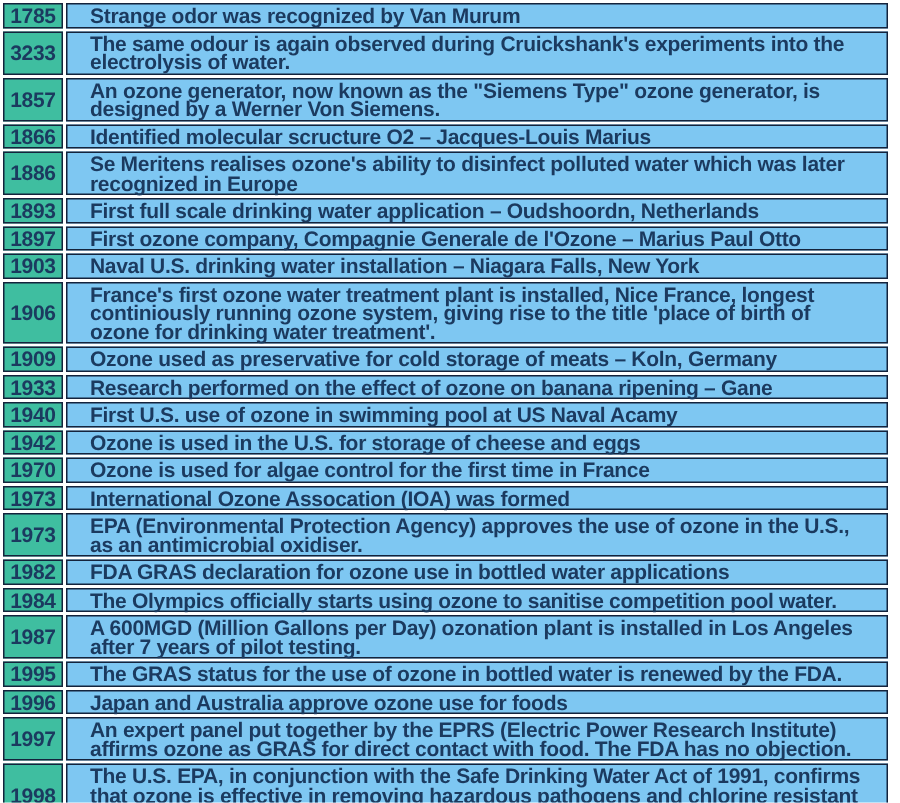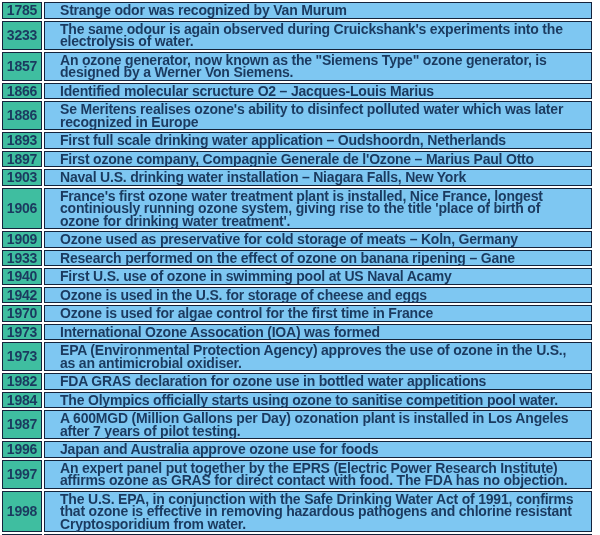--- a/index.html
+++ b/index.html
@@ -117,20 +117,24 @@
     </tr>
     <tr>
       <td class="year">1984</td>
       <td class="desc">The Olympics officially starts using ozone to sanitise competition pool water.</td>
     </tr>
     <tr>
       <td class="year">1987</td>
       <td class="desc">A 600MGD (Million Gallons per Day) ozonation plant is installed in Los Angeles after 7 years of pilot testing.</td>
     </tr>
     <tr>
+      <td class="year">1995</td>
+      <td class="desc">The GRAS status for the use of ozone in bottled water is renewed by the FDA.</td>
+    </tr>
+    <tr>
       <td class="year">1996</td>
       <td class="desc">Japan and Australia approve ozone use for foods</td>
     </tr>
     <tr>
       <td class="year">1997</td>
       <td class="desc">An expert panel put together by the EPRS (Electric Power Research Institute) affirms ozone as GRAS for direct contact with food. The FDA has no objection.</td>
     </tr>
     <tr>
       <td class="year">1998</td>
       <td class="desc">The U.S. EPA, in conjunction with the Safe Drinking Water Act of 1991, confirms that ozone is effective in removing hazardous pathogens and chlorine resistant Cryptosporidium from water.</td>

